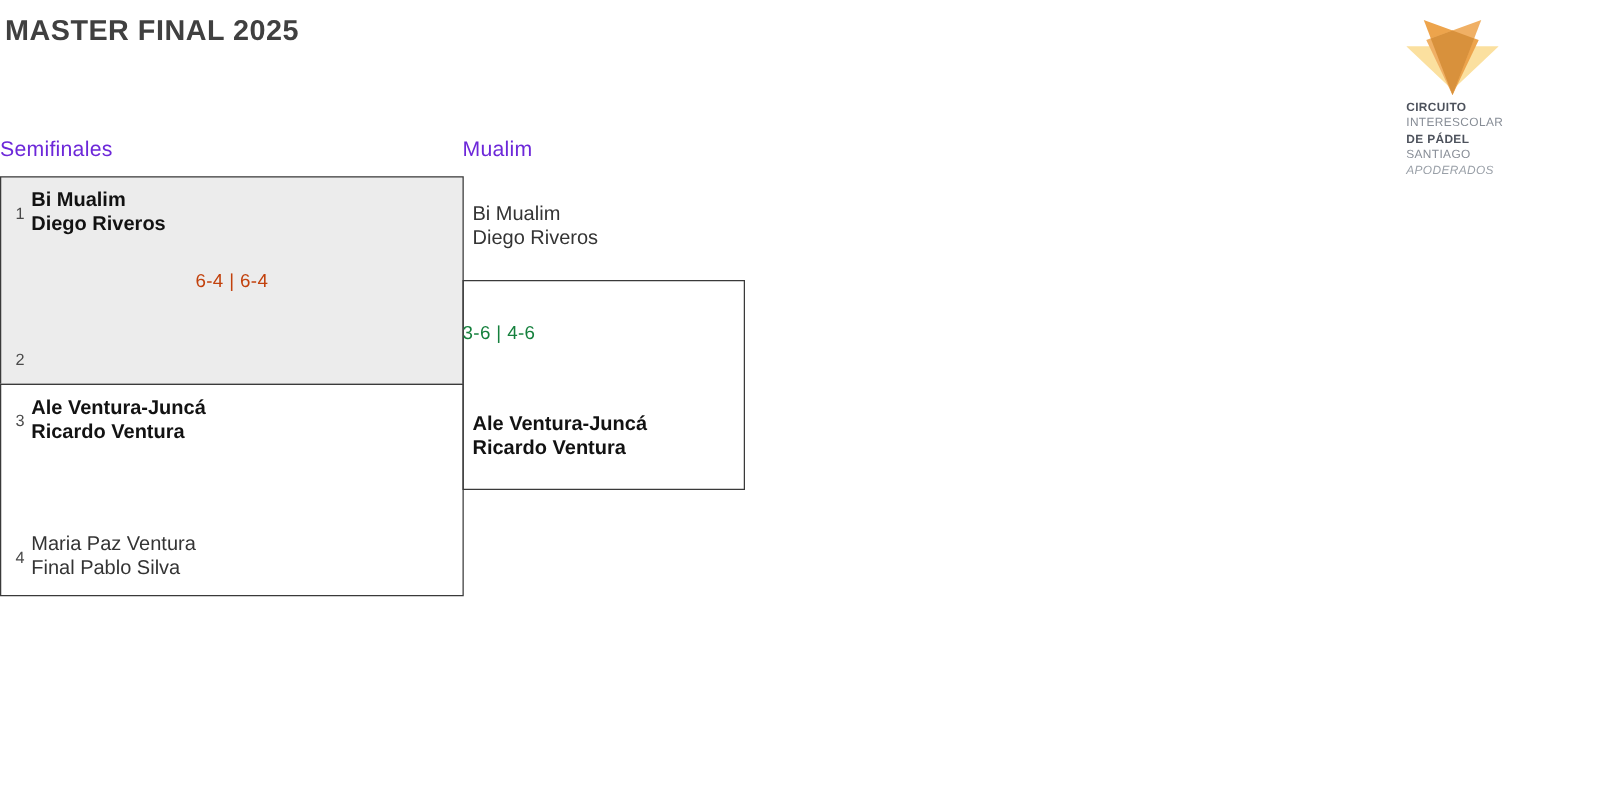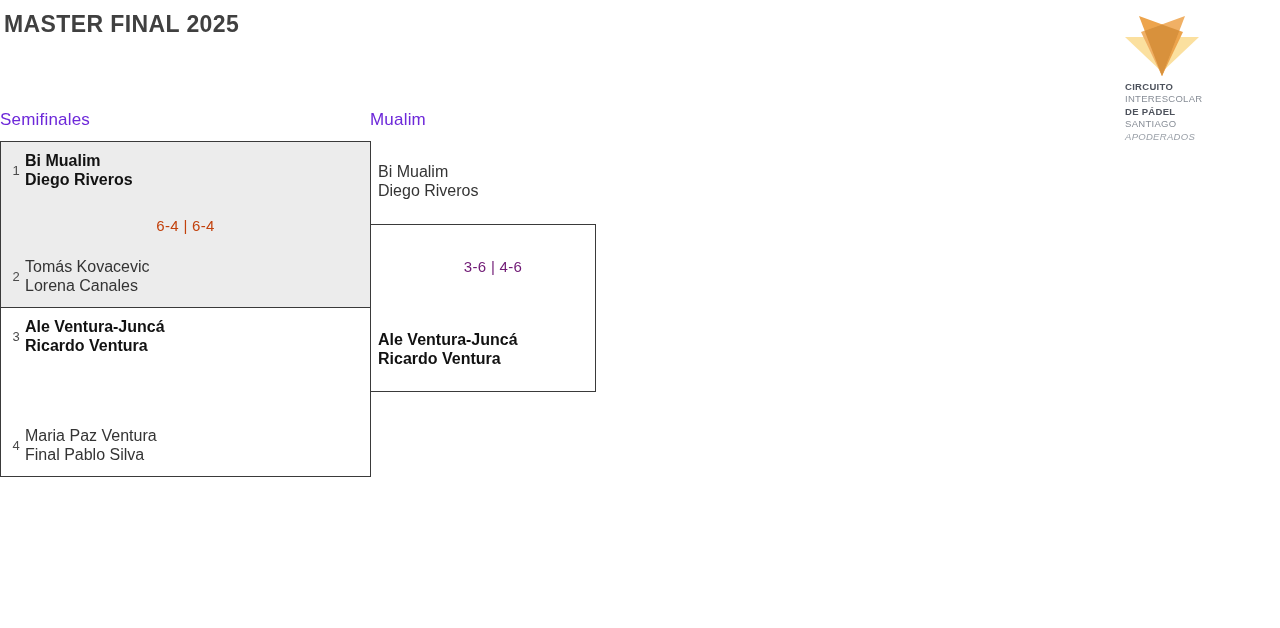--- a/index.html
+++ b/index.html
@@ -60,21 +60,21 @@
     transform: translateY(-50%);
     text-align: center; font-size: 15px; color: #c2410c; letter-spacing: 0.3px;
   }
 
   
   .final-team { position: absolute; left: 378px; font-size: 16px; line-height: 19px; color: #343434; }
   .final-team.top { top: 162px; }
   .final-team.bottom { top: 330px; font-weight: 700; color: #121212; }
   .final-score {
     position: absolute; left: 370px; width: 246px; top: 258px;
-    text-align: center; font-size: 15px; color: #701a75; letter-spacing: 0.3px;
+    font-size: 15px; color: #15803d; letter-spacing: 0.3px;
   }
 </style>
 </head>
 <body>
 
 <div class="page-header">
   <div>MASTER FINAL 2025</div>
 </div>
 
 <div class="logo">
@@ -100,24 +100,20 @@
   <div class="team-row pos-top winner">
     <span class="seed">1</span>
     <div class="names">
       <div>Bi Mualim</div>
       <div>Diego Riveros</div>
     </div>
   </div>
   <div class="score">6-4 | 6-4</div>
   <div class="team-row pos-bottom">
     <span class="seed">2</span>
-    <div class="names">
-      <div>Tomás Kovacevic</div>
-      <div>Lorena Canales</div>
-    </div>
   </div>
 </div>
 
 <div class="match sf2">
   <div class="team-row pos-top winner">
     <span class="seed">3</span>
     <div class="names">
       <div>Ale Ventura-Juncá</div>
       <div>Ricardo Ventura</div>
     </div>

